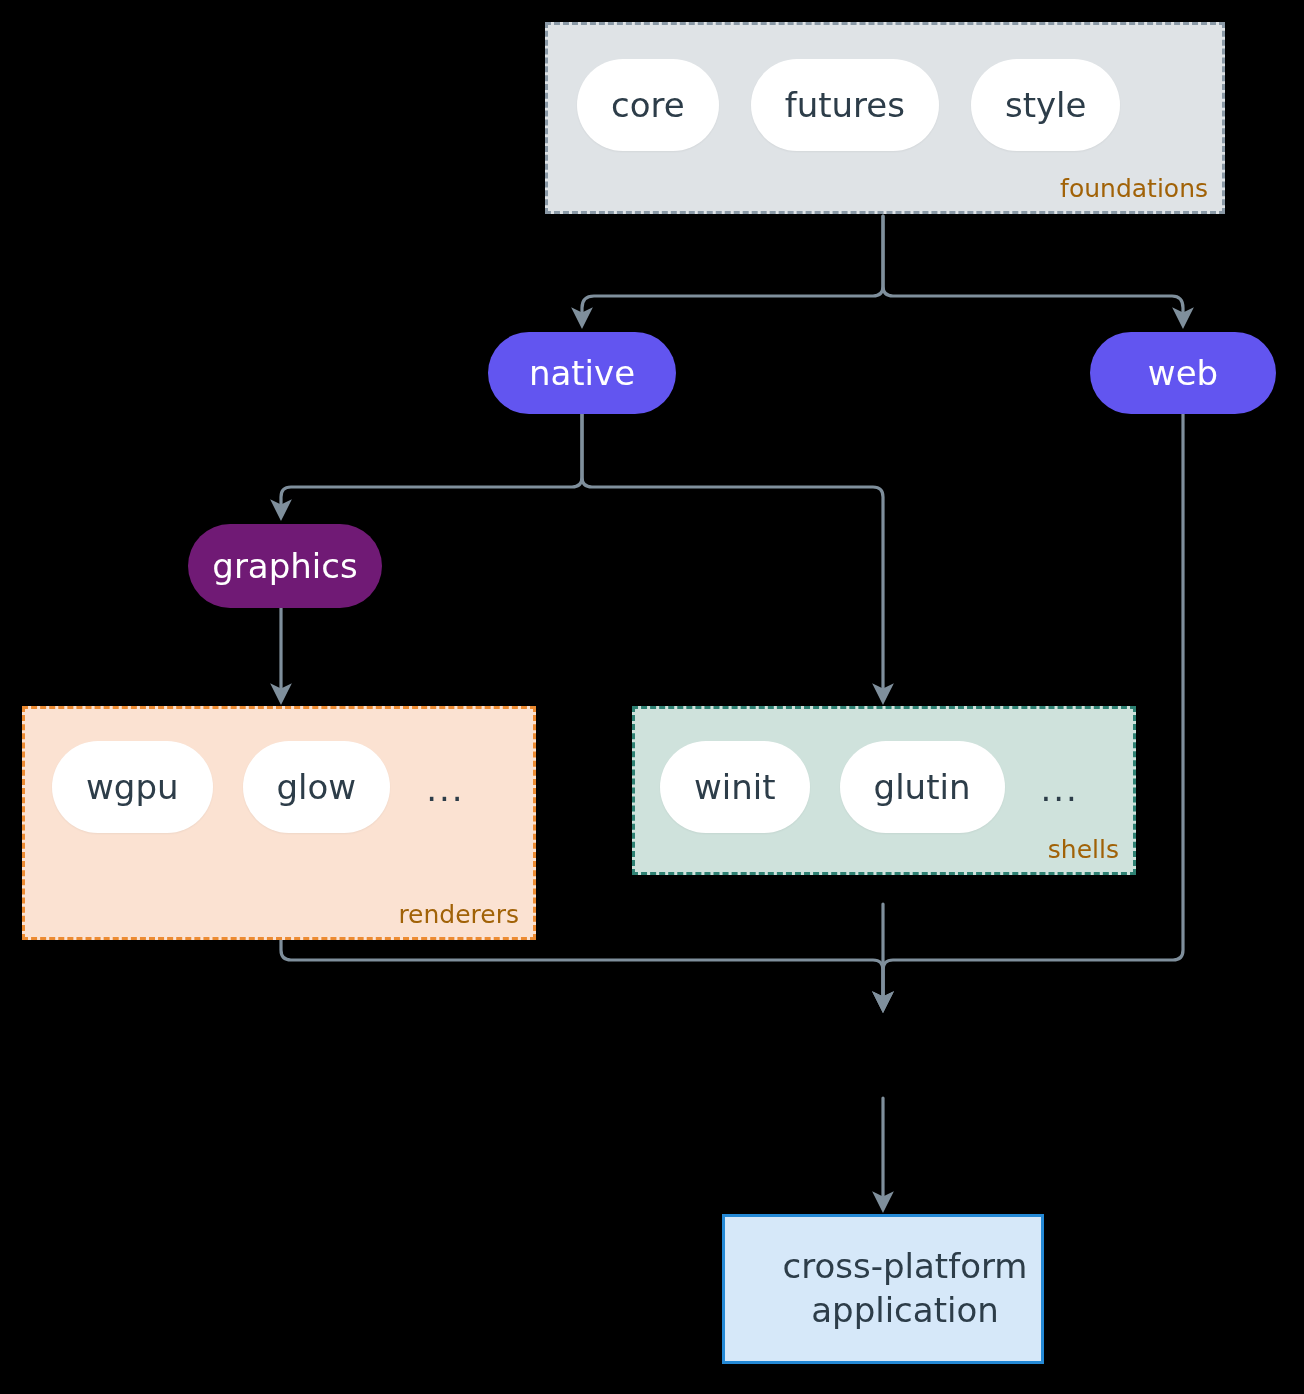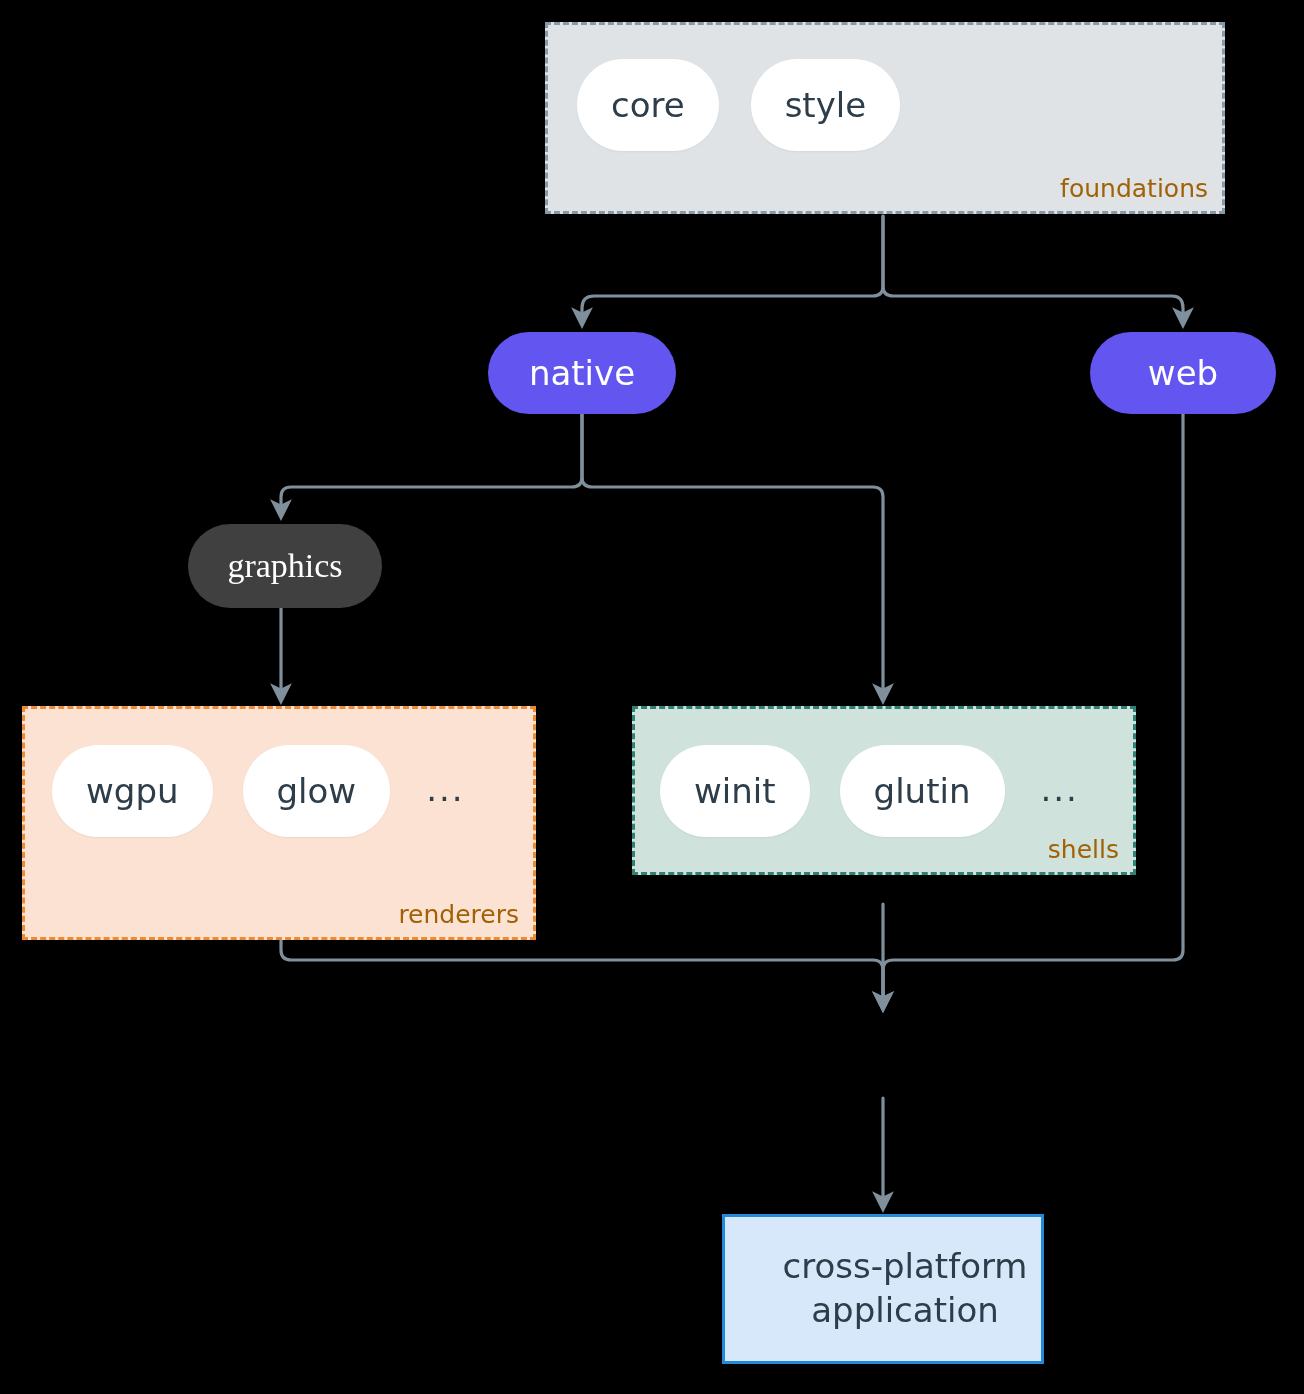--- a/index.html
+++ b/index.html
@@ -36,21 +36,21 @@
     bottom: 8px;
     font-size: 25px;
     color: #a16207;
     white-space: nowrap;
   }
   .group-items {
     position: absolute;
     left: 0; top: 0;
     width: 100%;
     display: flex;
-    align-items: flex-end;
+    align-items: flex-start;
   }
 
   
   #group-foundations {
     left: 545px; top: 22px;
     width: 680px; height: 192px;
     background: #dfe3e6;
     border-color: #8a99a6;
   }
   #group-foundations .group-items {
@@ -125,22 +125,21 @@
     background: #6255f0;
   }
   #node-web {
     left: 1090px; top: 332px;
     width: 186px; height: 82px;
     background: #6255f0;
   }
   #node-graphics {
     left: 188px; top: 524px;
     width: 194px; height: 84px;
-    background: #404040;
-    font-family: Liberation Serif, serif;
+    background: #701a75;
   }
   #node-iced {
     left: 788px; top: 1016px;
     width: 190px; height: 82px;
     background: #2489d6;
   }
 
   
   #node-application {
     position: absolute;
@@ -186,20 +185,21 @@
 
       <path d="M 1183 414 L 1183 950 Q 1183 960 1173 960 L 893 960 Q 883 960 883 970 L 883 1006" marker-end="url(#arrowhead)"></path>
 
       <path d="M 883 1098 L 883 1206" marker-end="url(#arrowhead)"></path>
     </g>
   </svg>
 
   <div class="group" id="group-foundations">
     <div class="group-items">
       <div class="pill">core</div>
+      <div class="pill">futures</div>
       <div class="pill">style</div>
     </div>
     <div class="group-label">foundations</div>
   </div>
 
   <div class="node" id="node-web">web</div>
   <div class="node" id="node-native">native</div>
 
   <div class="node" id="node-graphics">graphics</div>
 

